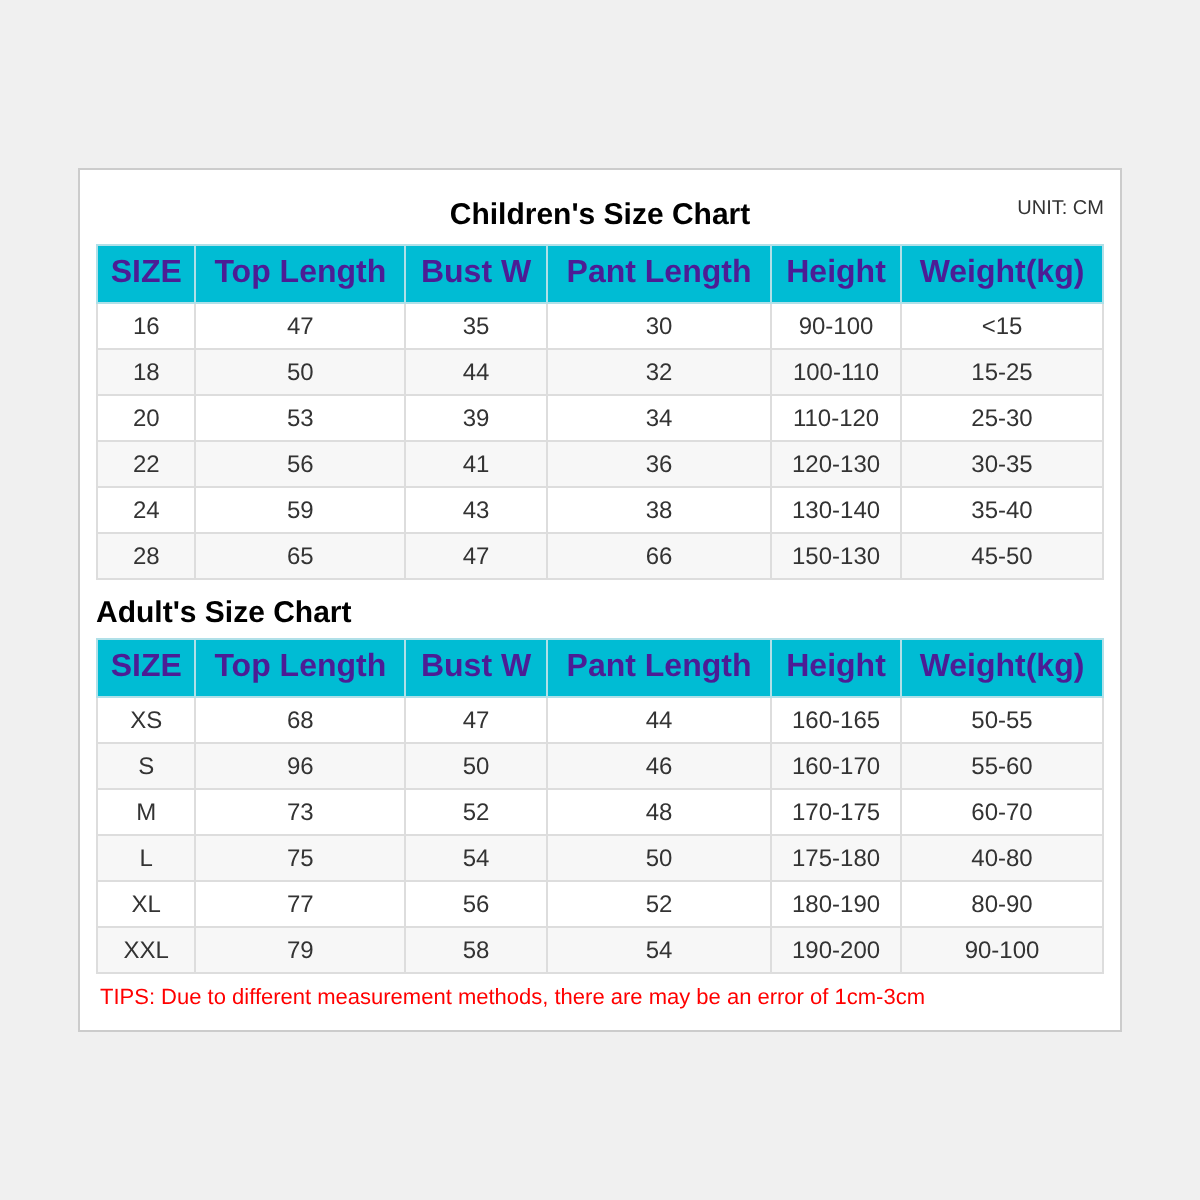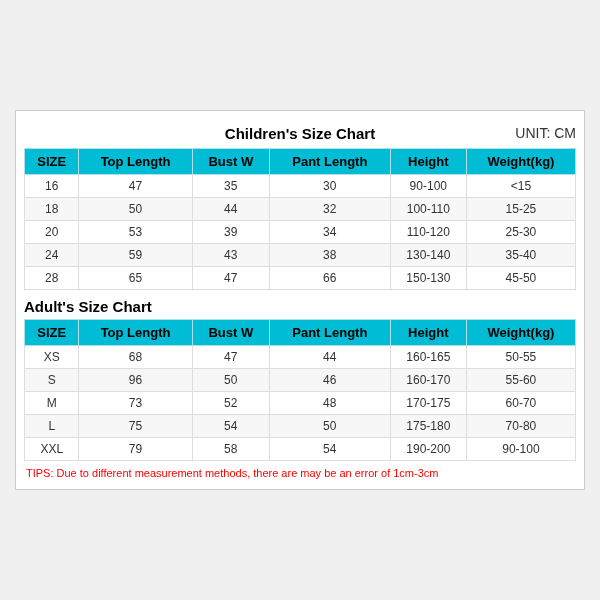--- a/index.html
+++ b/index.html
@@ -6,53 +6,53 @@
     body {
       width: 600px;
       height: 600px;
       display: flex;
       align-items: center;
       justify-content: center;
       background: #f0f0f0;
       font-family: Arial, sans-serif;
     }
     .chart-container {
-      width: 570px;
+      width: 522px;
       background: #fff;
       border: 1px solid #ccc;
       padding: 8px;
     }
     .section-title {
       text-align: center;
       font-size: 15px;
       font-weight: bold;
       padding: 6px 0;
       color: #000;
       position: relative;
     }
     .unit-label {
       position: absolute;
       right: 0;
       top: 6px;
-      font-size: 14px;
+      font-size: 10px;
       font-weight: normal;
       color: #333;
     }
     table {
       width: 100%;
       border-collapse: collapse;
       font-size: 12px;
     }
     th {
       background-color: #00bcd4;
-      color: #000000;
+      color: #4c1d95;
       padding: 5px 4px;
       text-align: center;
       border: 1px solid #b0e0e8;
-      font-size: 13px;
+      font-size: 16px;
       margin-left: 35px;
     }
     td {
       padding: 4px 4px;
       text-align: center;
       border: 1px solid #ddd;
       color: #333;
     }
     tr:nth-child(even) td {
       background-color: #f7f7f7;
@@ -113,20 +113,28 @@
         </tr>
         <tr>
           <td>20</td>
           <td>53</td>
           <td>39</td>
           <td>34</td>
           <td>110-120</td>
           <td>25-30</td>
         </tr>
         <tr>
+          <td>22</td>
+          <td>56</td>
+          <td>41</td>
+          <td>36</td>
+          <td>120-130</td>
+          <td>30-35</td>
+        </tr>
+        <tr>
           <td>24</td>
           <td>59</td>
           <td>43</td>
           <td>38</td>
           <td>130-140</td>
           <td>35-40</td>
         </tr>
         <tr>
           <td>28</td>
           <td>65</td>
@@ -175,21 +183,29 @@
           <td>48</td>
           <td>170-175</td>
           <td>60-70</td>
         </tr>
         <tr>
           <td>L</td>
           <td>75</td>
           <td>54</td>
           <td>50</td>
           <td>175-180</td>
-          <td>70-80</td>
+          <td>40-80</td>
+        </tr>
+        <tr>
+          <td>XL</td>
+          <td>77</td>
+          <td>56</td>
+          <td>52</td>
+          <td>180-190</td>
+          <td>80-90</td>
         </tr>
         <tr>
           <td>XXL</td>
           <td>79</td>
           <td>58</td>
           <td>54</td>
           <td>190-200</td>
           <td>90-100</td>
         </tr>
       </tbody>

